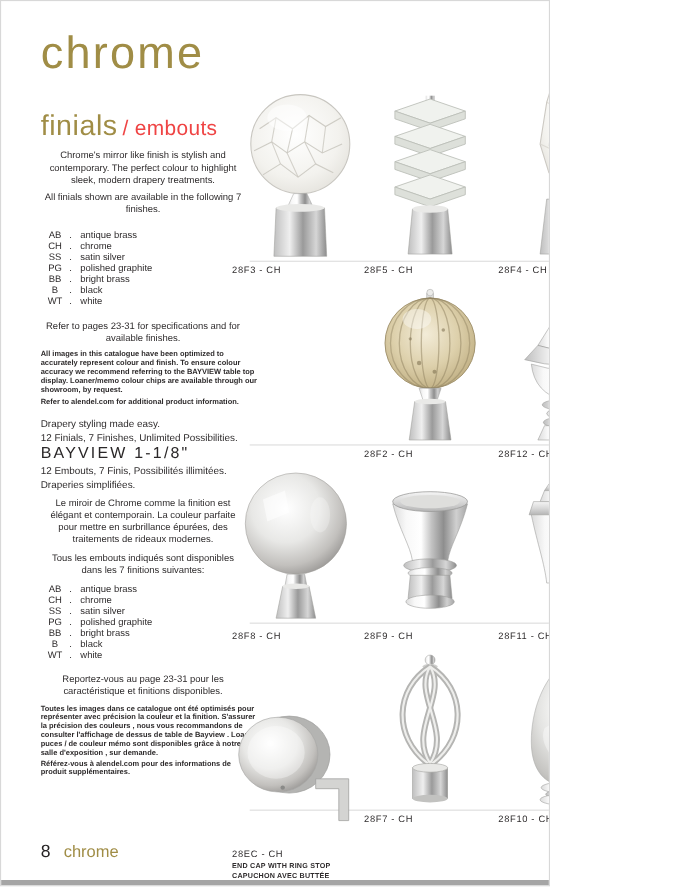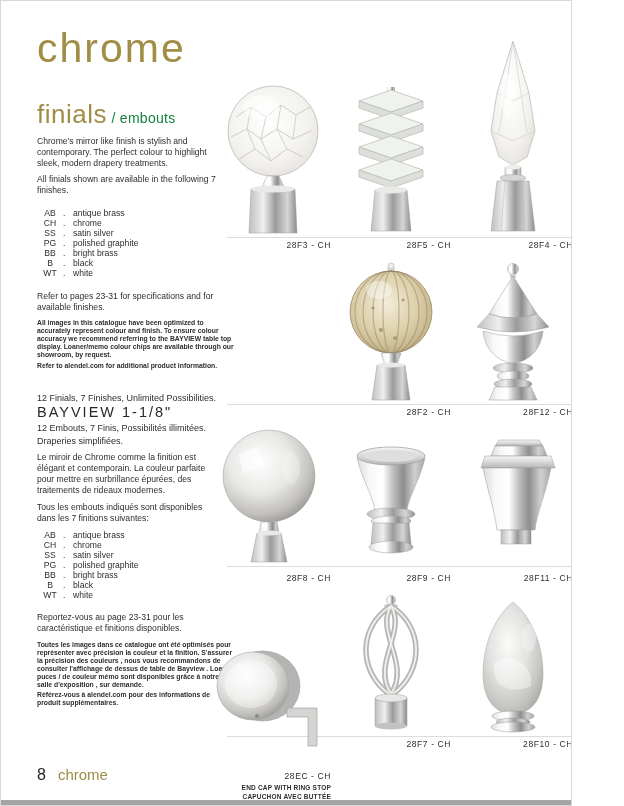--- a/index.html
+++ b/index.html
@@ -1,41 +1,41 @@
 <!DOCTYPE html>
 <html><head>
 <meta charset="utf-8">
 <style>
   html,body{margin:0;padding:0;background:#ffffff;}
   .page{
-    position:relative;width:572px;height:806px;background:#ffffff;
+    position:relative;width:500px;height:806px;background:#ffffff;
     font-family:"Liberation Sans",sans-serif;color:#2f2c2d;overflow:hidden;
     border:1px solid #d8d8d8;box-sizing:border-box;
   }
   .bottom-bar{position:absolute;left:0;right:0;bottom:0;height:5px;background:#a5a5a5;}
   
   .abs{position:absolute;}
   .title{left:36px;top:24px;font-size:41px;letter-spacing:2px;color:#a08d46;font-weight:400;}
   .section-head{left:36px;top:98px;white-space:nowrap;}
   .section-head .en{font-size:26px;color:#a08d46;letter-spacing:.5px;margin-top:12px;}
-  .section-head .fr{font-size:14px;color:#15803d;letter-spacing:.3px;}
-  .body-text{left:36px;width:186px;font-size:8.6px;line-height:11px;color:#2f2c2d;}
+  .section-head .fr{font-size:19px;color:#ef4444;letter-spacing:.3px;}
+  .body-text{left:36px;width:186px;font-size:8.6px;line-height:11px;color:#2f2c2d;text-align:center;}
   .small-bold{left:36px;width:198px;font-size:6.8px;line-height:8px;font-weight:bold;color:#2f2c2d;}
   .finish-list{left:36px;width:186px;}
   .finish-row{display:flex;font-size:8.6px;line-height:10px;}
   .f-code{width:26px;text-align:center;}
   .f-dot{width:10px;text-align:left;}
   .styling-line{left:36px;width:196px;font-size:9px;line-height:13.5px;}
   .bayview{left:36px;font-size:14.5px;letter-spacing:2px;color:#2a2728;white-space:nowrap;}
   .footer{left:36px;top:765px;}
   .footer .num{font-size:16px;color:#262324;}
   .footer .lbl{font-size:15px;color:#a08d46;margin-left:12px;}
   
   .sep{position:absolute;left:226px;width:392px;height:1px;background:#dcdcdc;}
-  .cell{position:absolute;width:120px;text-align:right;}
+  .cell{position:absolute;width:120px;text-align:left;}
   .plabel{font-size:8.5px;letter-spacing:.6px;color:#2f2c2d;margin-top:5px;}
   .pnote{font-size:6.5px;font-weight:bold;line-height:9px;letter-spacing:.2px;color:#2f2c2d;margin-top:2px;}
   .cell svg{display:block;margin:0 auto;}
 </style>
 </head>
 <body>
 
 <div class="page">
 
   <svg width="0" height="0" style="position:absolute">
@@ -133,20 +133,21 @@
         <span class="f-code">WT</span>
         <span class="f-dot">.</span>
         <span>white</span>
       </div>
   </div>
 
   <div class="abs body-text" style="top:290px">Refer to pages 23-31 for specifications and for available finishes.</div>
   <div class="abs small-bold" style="top:318px">All images in this catalogue have been optimized to accurately represent colour and finish. To ensure colour accuracy we recommend referring to the BAYVIEW table top display. Loaner/memo colour chips are available through our showroom, by request.</div>
   <div class="abs small-bold" style="top:361px">Refer to alendel.com for additional product information.</div>
 
+  <div class="abs styling-line" style="top:378px">Drapery styling made easy.</div>
   <div class="abs styling-line" style="top:391px">12 Finials, 7 Finishes, Unlimited Possibilities.</div>
   <div class="abs bayview" style="top:403px">BAYVIEW 1-1/8"</div>
   <div class="abs styling-line" style="top:421px">12 Embouts, 7 Finis, Possibilités illimitées.</div>
   <div class="abs styling-line" style="top:434px">Draperies simplifiées.</div>
 
   <div class="abs body-text" style="top:451px">Le miroir de Chrome comme la finition est élégant et contemporain. La couleur parfaite pour mettre en surbrillance épurées, des traitements de rideaux modernes.</div>
   <div class="abs body-text" style="top:501px">Tous les embouts indiqués sont disponibles dans les 7 finitions suivantes:</div>
 
   <div class="abs finish-list" style="top:529px">
     <div class="finish-row">

